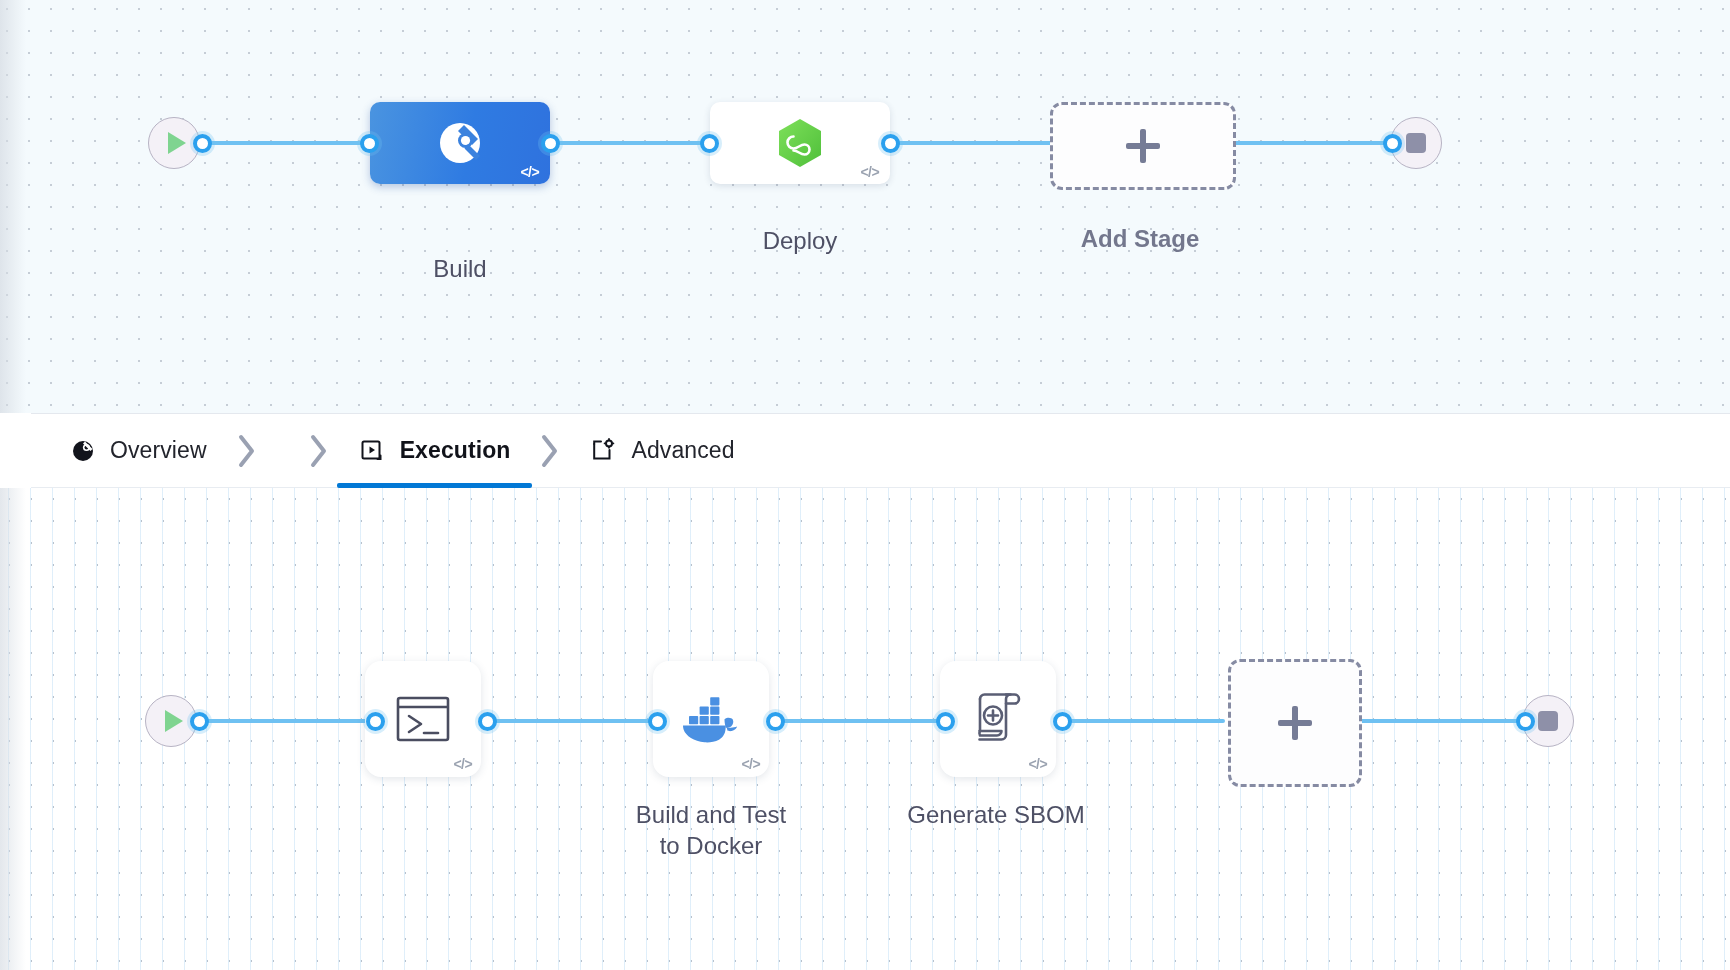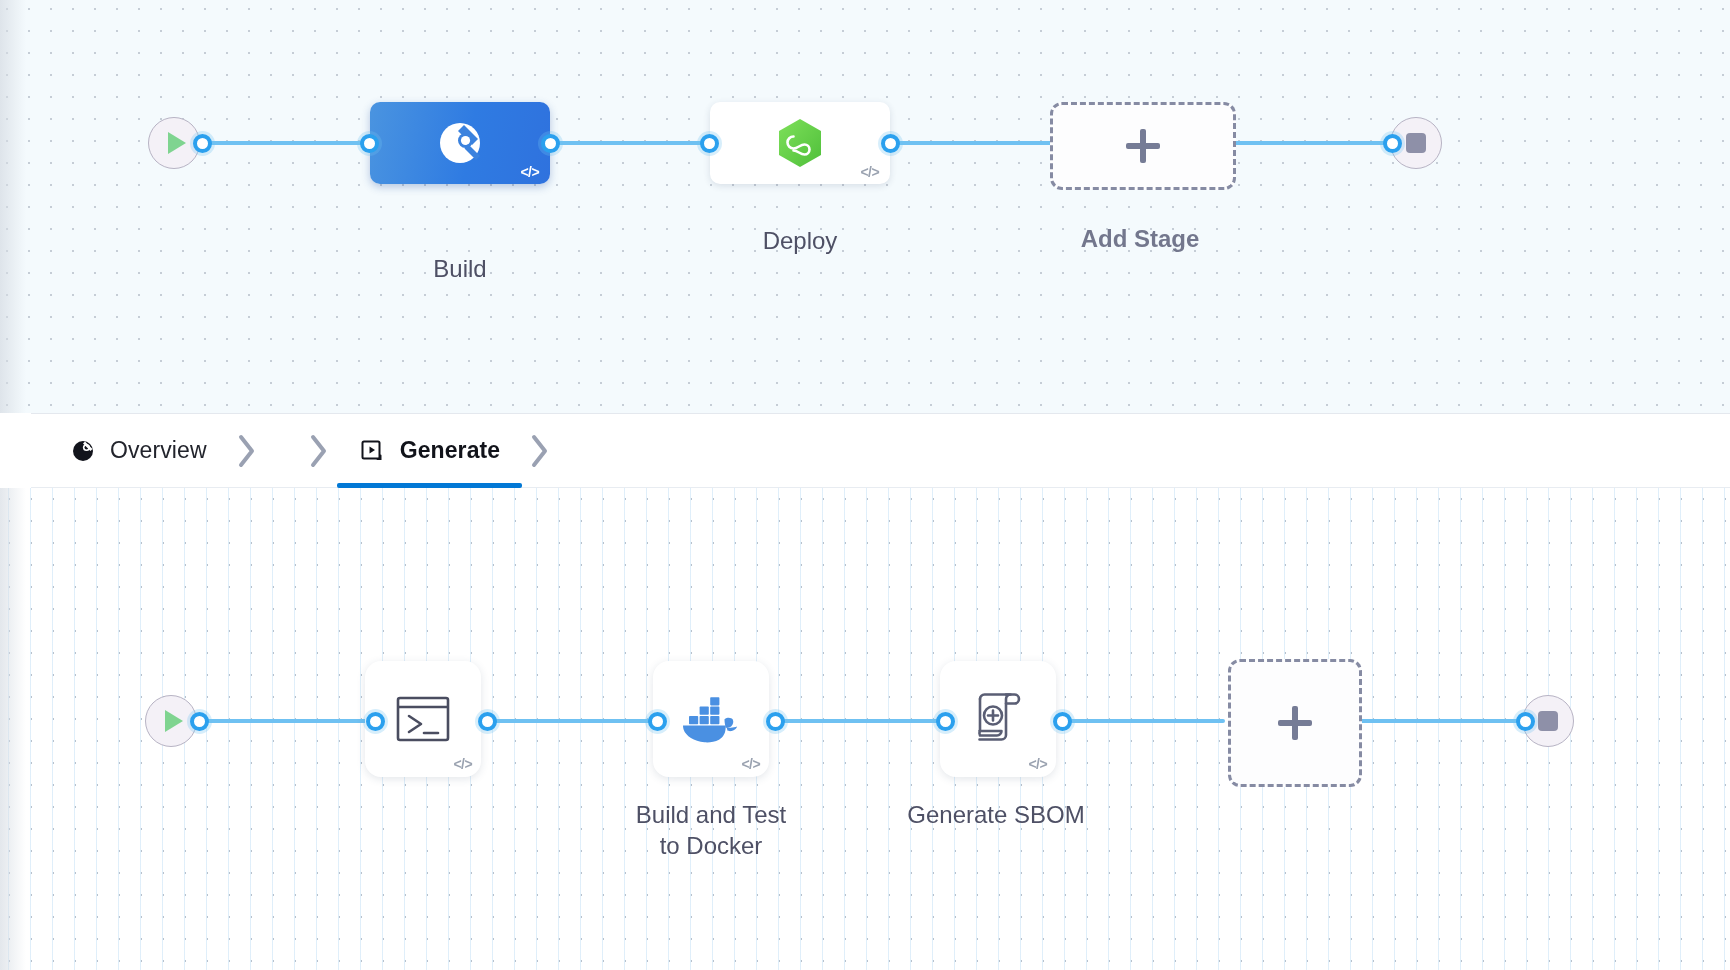--- a/index.html
+++ b/index.html
@@ -336,29 +336,40 @@
     </div>
 
     <div class="tab active">
       <span class="tab-ico">
         <svg width="26" height="26" viewBox="0 0 26 26">
           <rect x="2.5" y="3.5" width="17" height="17" rx="1.5" fill="none" stroke="#12141c" stroke-width="2"></rect>
           <path d="M9.5 8.5 L15 12 L9.5 15.5 Z" fill="#12141c"></path>
           <path d="M20.5 17.5 L20.5 21 L17.5 21" fill="none" stroke="#12141c" stroke-width="2" stroke-linecap="round"></path>
         </svg>
       </span>
-      <span>Generate</span>
+      <span>Execution</span>
     </div>
 
     <div class="tab-sep">
       <svg width="22" height="34" viewBox="0 0 22 34">
           <path d="M5 3 L16 17 L5 31" fill="none" stroke="#9aa1b2" stroke-width="4" stroke-linecap="round" stroke-linejoin="round"></path>
         </svg>
     </div>
 
+    <div class="tab">
+      <span class="tab-ico">
+        <svg width="26" height="26" viewBox="0 0 26 26">
+          <path d="M3.2 6 L3.2 20.5 L18.5 20.5 L18.5 12" fill="none" stroke="#12141c" stroke-width="2" stroke-linecap="round"></path>
+          <path d="M3.2 6 L3.2 3.5 L10 3.5" fill="none" stroke="#12141c" stroke-width="2" stroke-linecap="round"></path>
+          <circle cx="18" cy="5.4" r="3.0" fill="none" stroke="#12141c" stroke-width="2"></circle>
+          <path d="M18 1.0 L18 2.3 M18 8.5 L18 9.8 M13.6 5.4 L14.9 5.4 M21.1 5.4 L22.4 5.4" stroke="#12141c" stroke-width="1.8" stroke-linecap="round"></path>
+        </svg>
+      </span>
+      <span>Advanced</span>
+    </div>
   </div>
 
   <div class="canvas canvas-steps">
 
     <div class="edge" style="left:196px; top:231px; width:178px;"></div>
     <div class="edge" style="left:487px; top:231px; width:170px;"></div>
     <div class="edge" style="left:766px; top:231px; width:180px;"></div>
     <div class="edge" style="left:1055px; top:231px; width:170px;"></div>
     <div class="edge" style="left:1355px; top:231px; width:170px;"></div>
 

